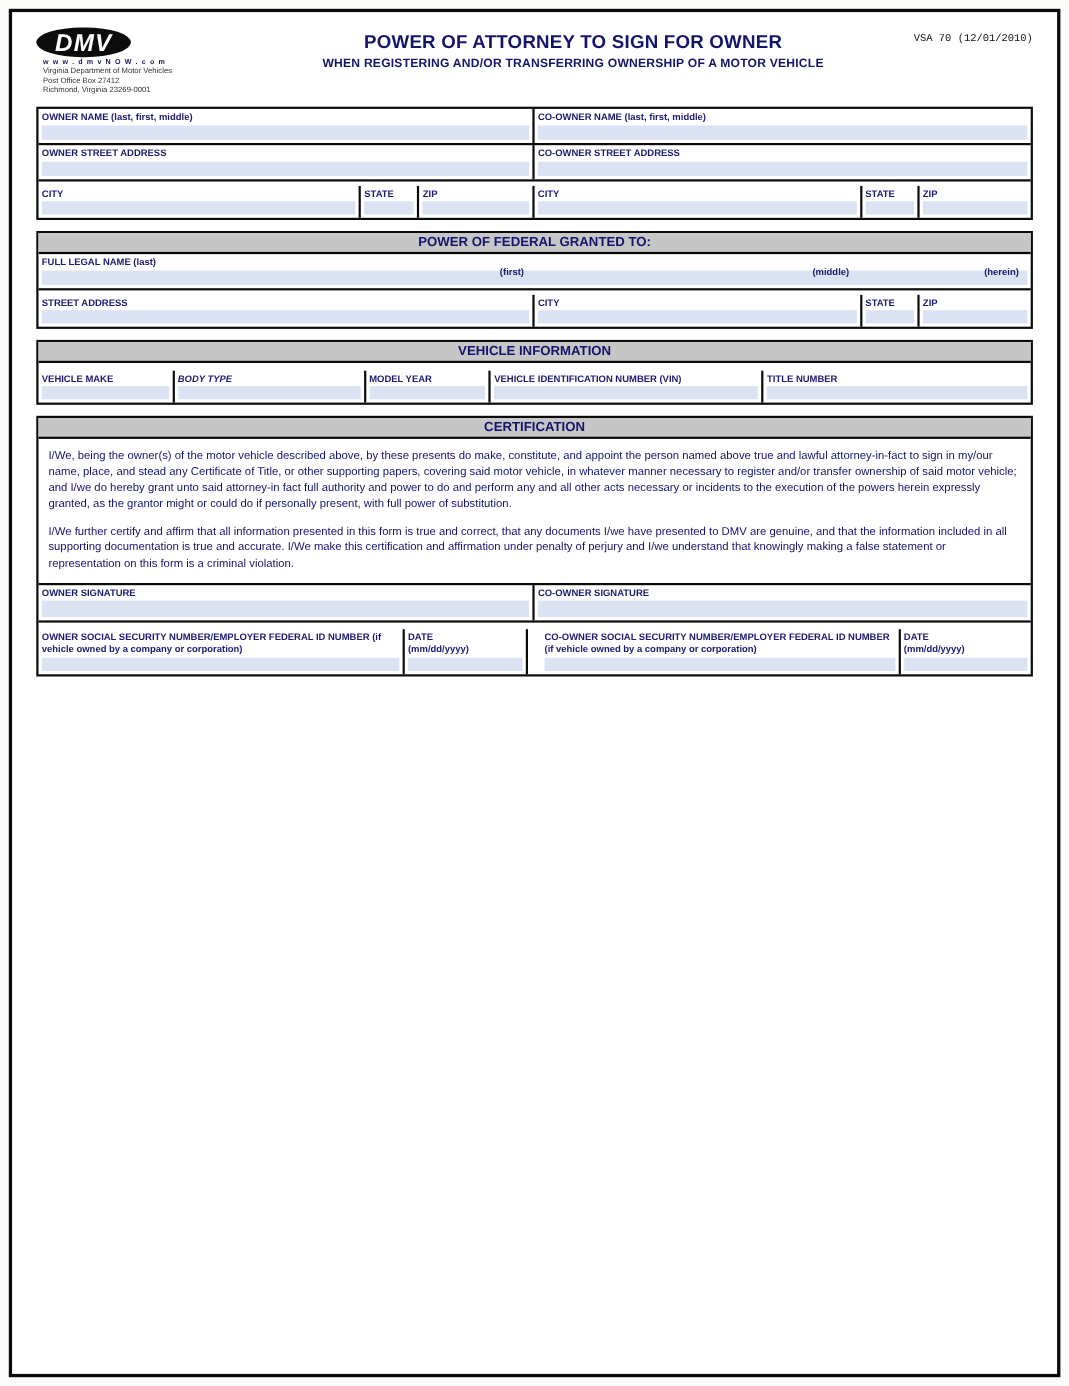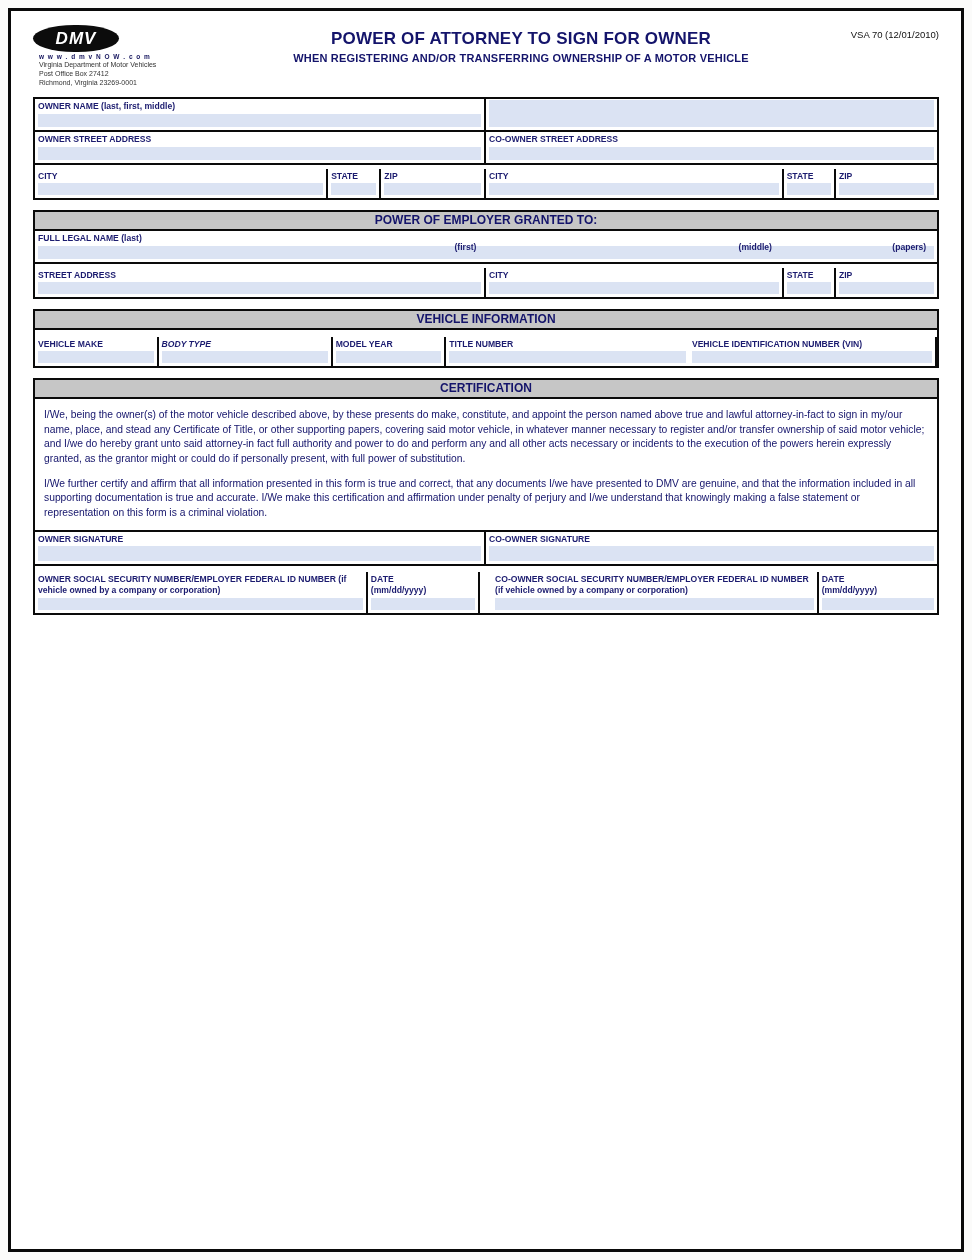--- a/index.html
+++ b/index.html
@@ -13,27 +13,27 @@
     padding:14px 22px;
   }
 
   
   .hdr { display:flex; align-items:flex-start; margin-bottom:10px; }
   .logo-block { width:212px; flex:0 0 212px; }
   .logo-oval {
     width:86px; height:27px; background:#0c0c0c; border-radius:50% / 52%;
     display:flex; align-items:center; justify-content:center;
   }
-  .logo-oval span { color:#fff; font-weight:bold; font-style:italic; font-size:17px; letter-spacing:1px; }
+  .logo-oval span { color:#fff; font-weight:bold; font-style:italic; font-size:22px; letter-spacing:1px; }
   .logo-url { font-size:6.5px; color:#15155e; letter-spacing:1px; margin:1px 0 1px 6px; font-weight:bold; }
   .logo-lines { font-size:7px; color:#333; line-height:1.25; margin-left:6px; }
   .title-block { flex:1 1 auto; text-align:center; padding-top:4px; }
   .title { color:#14146b; font-weight:bold; font-size:17px; letter-spacing:0.2px; }
   .subtitle { color:#14146b; font-weight:bold; font-size:11px; margin-top:3px; letter-spacing:0.2px; }
-  .form-number { width:142px; flex:0 0 142px; text-align:right; font-size:9.5px; color:#111; padding-top:4px; }
+  .form-number { width:142px; flex:0 0 142px; text-align:right; font-size:9.5px; color:#111; padding-top:4px;font-family:Liberation Mono, monospace; }
 
   
   .sec { border:2px solid #0a0a0a; margin-bottom:10px; }
   .sec-hdr {
     background:#c6c6c6; border-bottom:2px solid #0a0a0a; text-align:center;
     font-weight:bold; color:#14146b; font-size:12px; padding:1px 0 2px;
   }
   .row { display:flex; border-bottom:2px solid #0a0a0a; min-height:33px; box-sizing:border-box; }
   .row.last { border-bottom:none;align-items:flex-end; }
   .cell {
@@ -92,20 +92,21 @@
     </div>
 
     <div class="sec">
 
       <div class="row">
         <div class="cell w50">
           <div class="lbl">OWNER NAME (last, first, middle)</div>
           <div class="fill"></div>
         </div>
         <div class="cell w50 last">
+          <div class="lbl">CO-OWNER NAME (last, first, middle)</div>
           <div class="fill"></div>
         </div>
       </div>
 
       <div class="row">
         <div class="cell w50">
           <div class="lbl">OWNER STREET ADDRESS</div>
           <div class="fill"></div>
         </div>
         <div class="cell w50 last">
@@ -136,28 +137,28 @@
           <div class="fill"></div>
         </div>
         <div class="cell w-zip2 last">
           <div class="lbl">ZIP</div>
           <div class="fill"></div>
         </div>
       </div>
     </div>
 
     <div class="sec">
-      <div class="sec-hdr">POWER OF EMPLOYER GRANTED TO:</div>
+      <div class="sec-hdr">POWER OF FEDERAL GRANTED TO:</div>
 
       <div class="row">
         <div class="cell name-row-cell last">
           <div class="lbl">FULL LEGAL NAME (last)</div>
           <span class="sub-lbl sub-first">(first)</span>
           <span class="sub-lbl sub-middle">(middle)</span>
-          <span class="sub-lbl sub-suffix">(papers)</span>
+          <span class="sub-lbl sub-suffix">(herein)</span>
           <div class="fill"></div>
         </div>
       </div>
 
       <div class="row last">
         <div class="cell w-street">
           <div class="lbl">STREET ADDRESS</div>
           <div class="fill"></div>
         </div>
         <div class="cell w-city2">
@@ -184,26 +185,26 @@
           <div class="fill"></div>
         </div>
         <div class="cell w-body">
           <div class="lbl">BODY TYPE</div>
           <div class="fill"></div>
         </div>
         <div class="cell w-year">
           <div class="lbl">MODEL YEAR</div>
           <div class="fill"></div>
         </div>
+        <div class="cell w-vin">
+          <div class="lbl">VEHICLE IDENTIFICATION NUMBER (VIN)</div>
+          <div class="fill"></div>
+        </div>
         <div class="cell w-titleno last">
           <div class="lbl">TITLE NUMBER</div>
-          <div class="fill"></div>
-        </div>
-        <div class="cell w-vin">
-          <div class="lbl">VEHICLE IDENTIFICATION NUMBER (VIN)</div>
           <div class="fill"></div>
         </div>
       </div>
     </div>
 
     <div class="sec">
       <div class="sec-hdr">CERTIFICATION</div>
 
       <div class="cert-text">
         <p class="cert-p">I/We, being the owner(s) of the motor vehicle described above, by these presents do make, constitute, and appoint the person named above true and lawful attorney-in-fact to sign in my/our name, place, and stead any Certificate of Title, or other supporting papers, covering said motor vehicle, in whatever manner necessary to register and/or transfer ownership of said motor vehicle; and I/we do hereby grant unto said attorney-in fact full authority and power to do and perform any and all other acts necessary or incidents to the execution of the powers herein expressly granted, as the grantor might or could do if personally present, with full power of substitution.</p>

